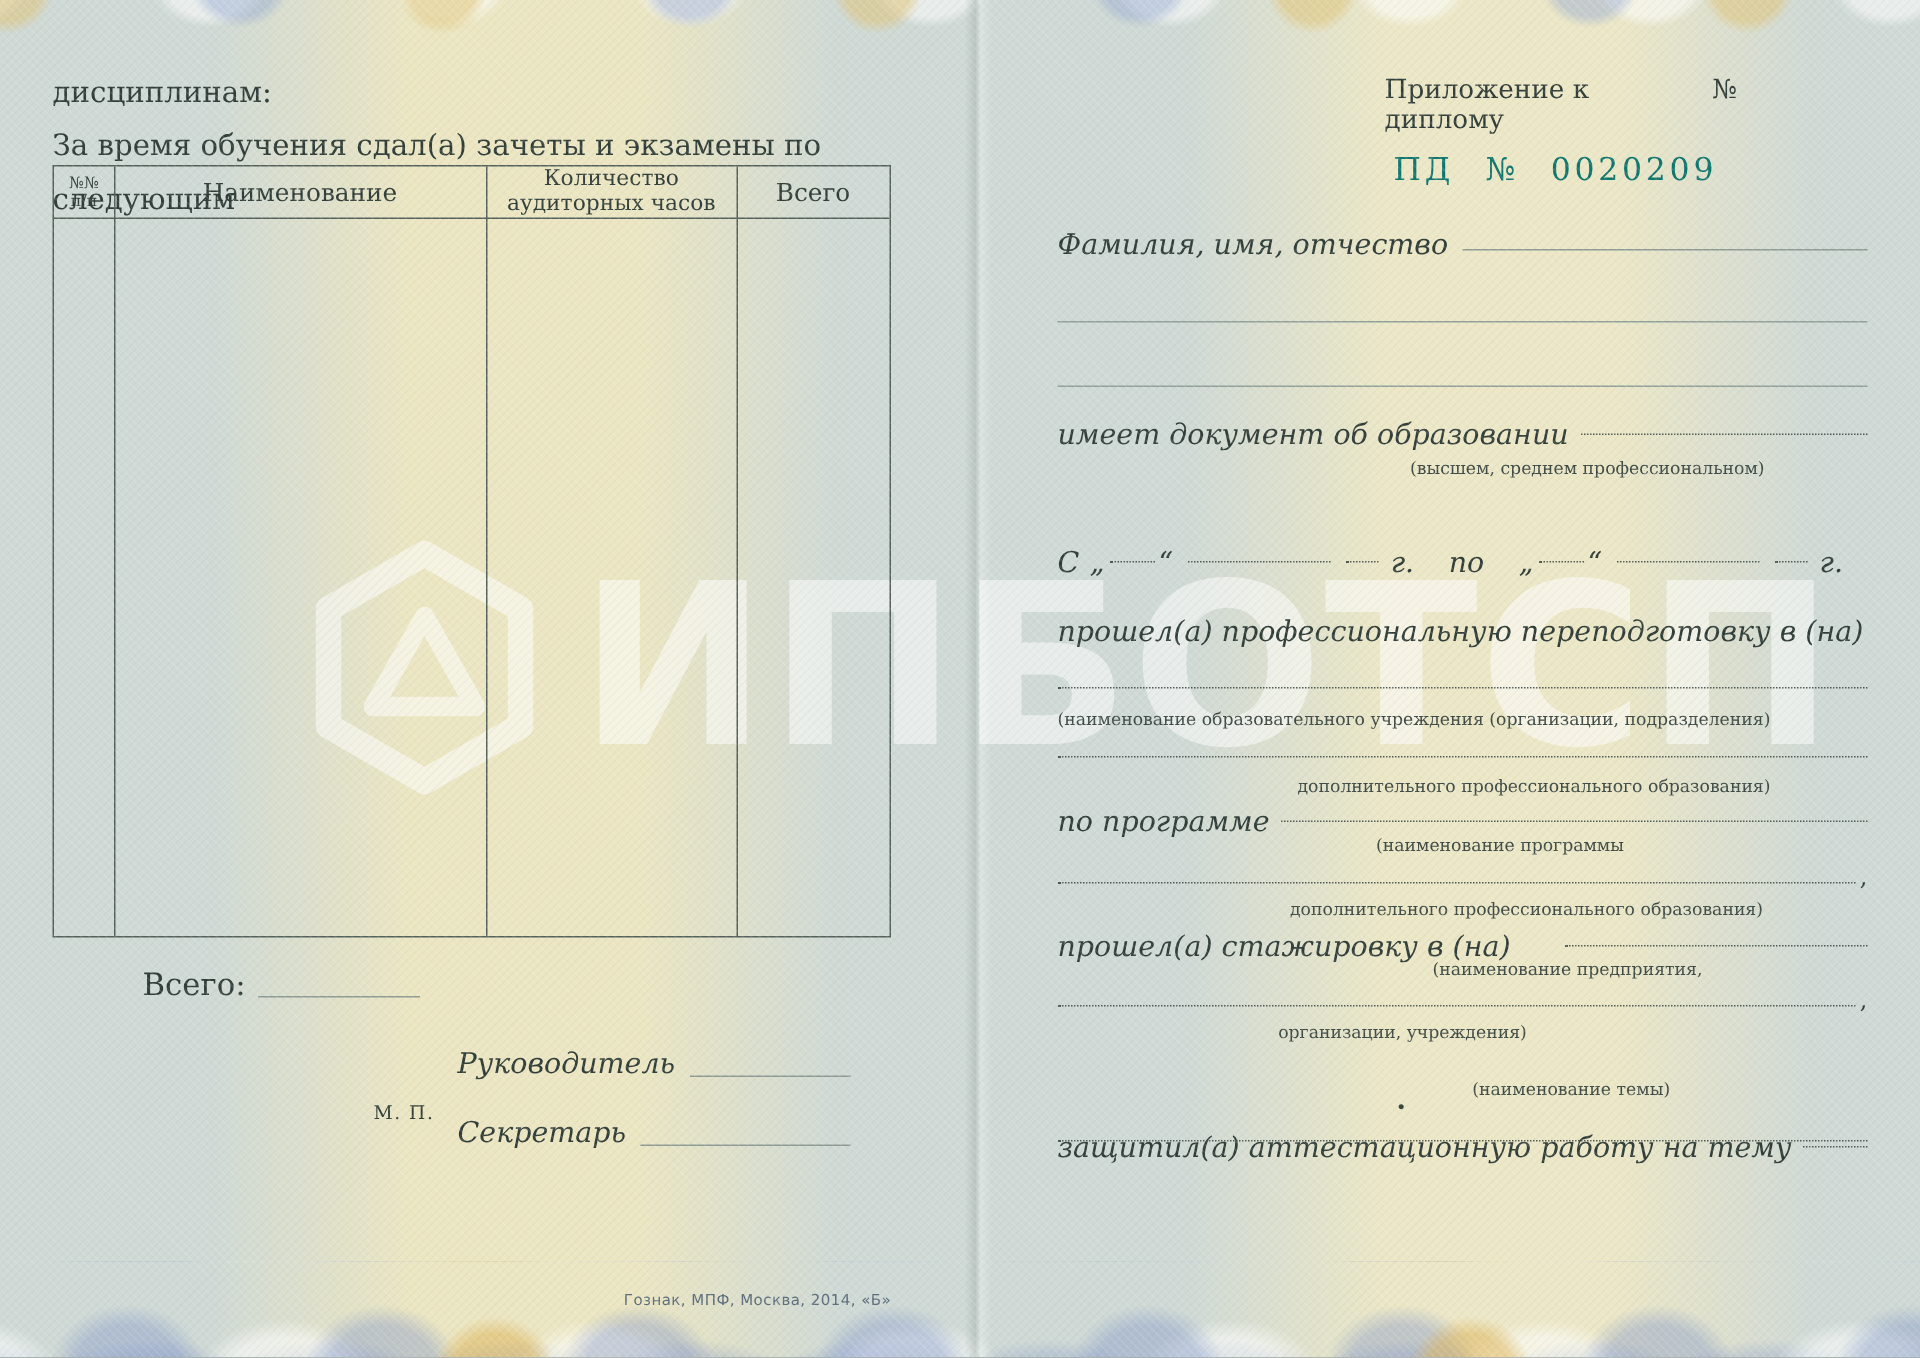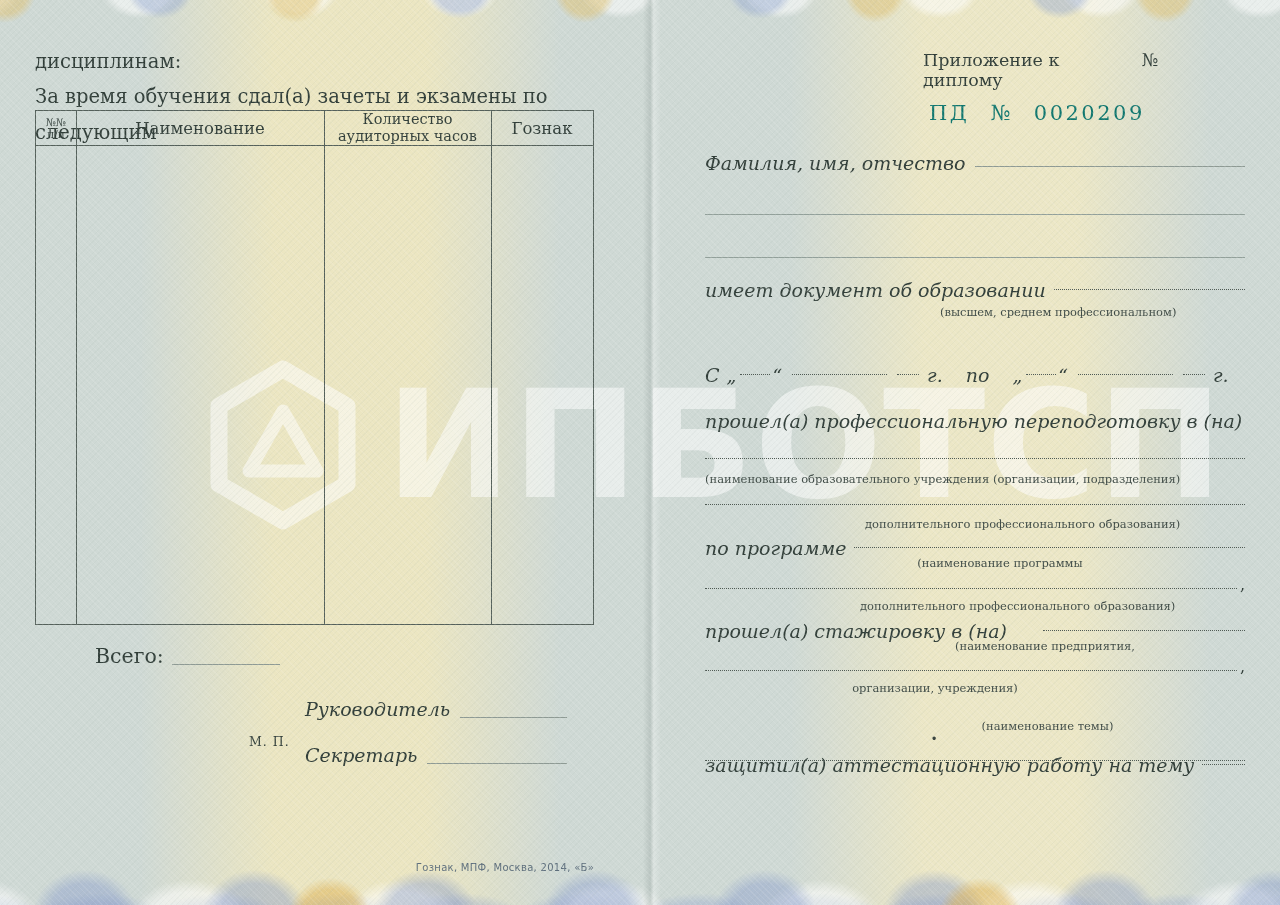--- a/index.html
+++ b/index.html
@@ -141,21 +141,21 @@
           <span>п/п</span>
         </div>
         <div class="hc hc3">
           <span>Количество</span>
           <span>аудиторных часов</span>
         </div>
         <div class="hc hc2">
           <span>Наименование</span>
         </div>
         <div class="hc hc4">
-          <span>Гознак</span>
+          <span>Всего</span>
         </div>
       </div>
     </div>
 
     <div class="total">
       <span>Всего:</span>
       <span class="solid-fill"></span>
     </div>
 
     <div class="sig sig-head">

